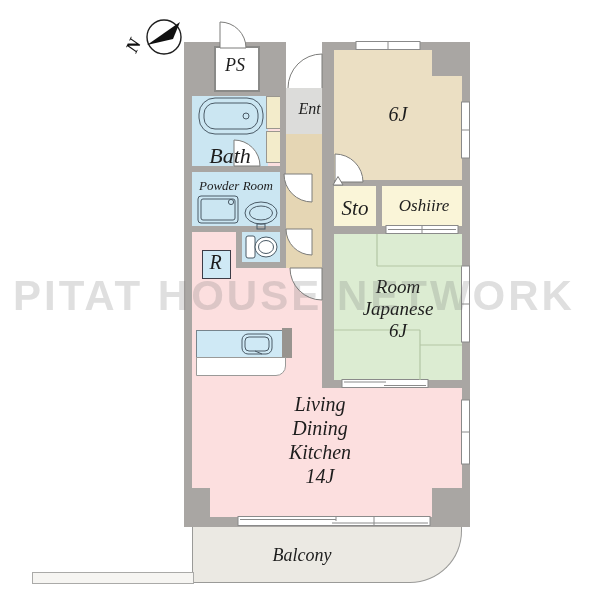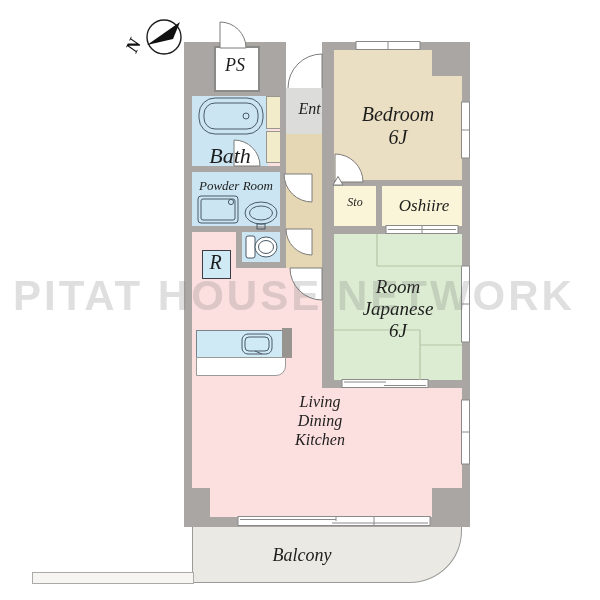--- a/index.html
+++ b/index.html
@@ -162,33 +162,33 @@
       <circle cx="164" cy="37" r="17" fill="none" stroke="#1e1e1e" stroke-width="1.4"></circle>
       <polygon points="147,45 180,22 173,39" fill="#101010"></polygon>
       <text x="126" y="50" font-size="18" font-style="italic" font-weight="bold" fill="#101010" transform="rotate(-65 134 44)">N</text>
     </g>
   </svg>
 
   <div class="lbl" style="left:214px;top:55px;width:42px;font-size:18px;">PS</div>
   <div class="lbl" style="left:192px;top:143px;width:76px;font-size:22px;">Bath</div>
   <div class="lbl" style="left:286px;top:100px;width:47px;font-size:16px;">Ent</div>
   <div class="lbl" style="left:334px;top:103px;width:128px;font-size:20px;">
-    <div>Bedroom</div>
     <div>6J</div>
   </div>
   <div class="lbl" style="left:192px;top:179px;width:88px;font-size:13px;">Powder  Room</div>
-  <div class="lbl" style="left:334px;top:196px;width:42px;font-size:12px;">Sto</div>
+  <div class="lbl" style="left:334px;top:196px;width:42px;font-size:21px;">Sto</div>
   <div class="lbl" style="left:382px;top:196px;width:84px;font-size:17px;">Oshiire</div>
   <div class="lbl" style="left:334px;top:276px;width:128px;font-size:19px;">
     <div>Room</div>
     <div>Japanese</div>
     <div>6J</div>
   </div>
   <div class="lbl" style="left:202px;top:251px;width:27px;font-size:20px;">R</div>
-  <div class="lbl" style="left:250px;top:392px;width:140px;font-size:16px;line-height:1.2;">
+  <div class="lbl" style="left:250px;top:392px;width:140px;font-size:20px;line-height:1.2;">
     <div>Living</div>
     <div>Dining</div>
     <div>Kitchen</div>
+    <div>14J</div>
   </div>
   <div class="lbl" style="left:222px;top:545px;width:160px;font-size:18px;">Balcony</div>
 
   <div id="watermark">PITAT HOUSE NETWORK</div>
 </div>
 
 </body></html>

